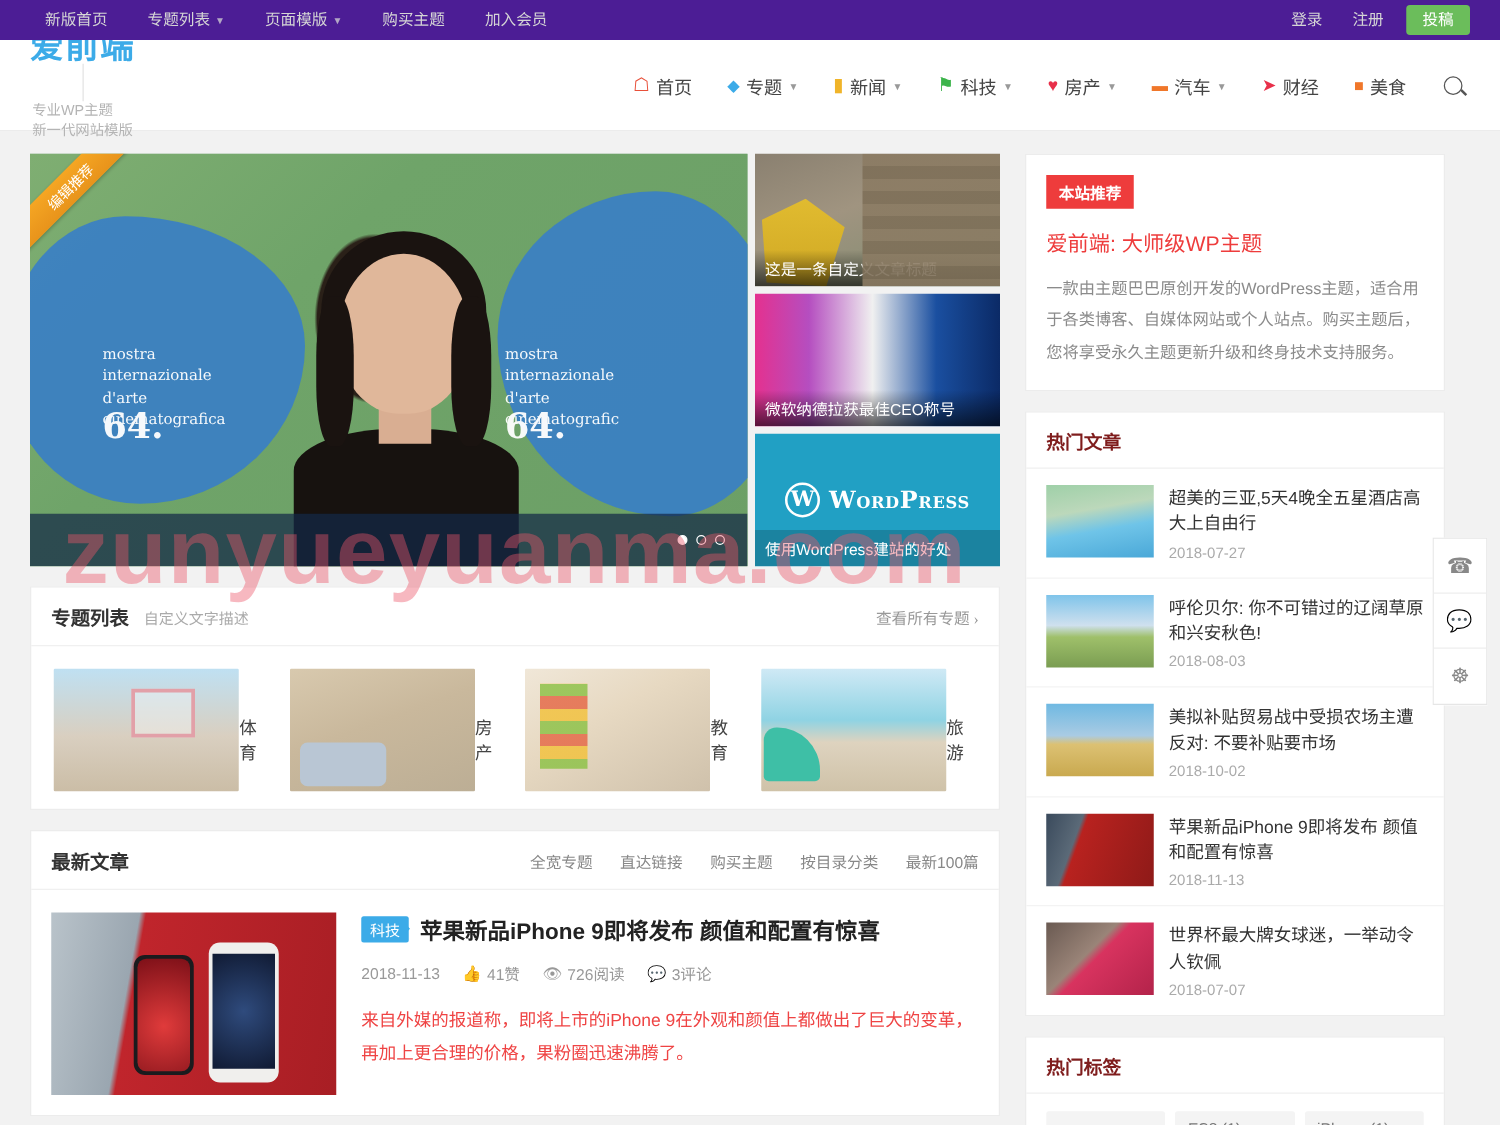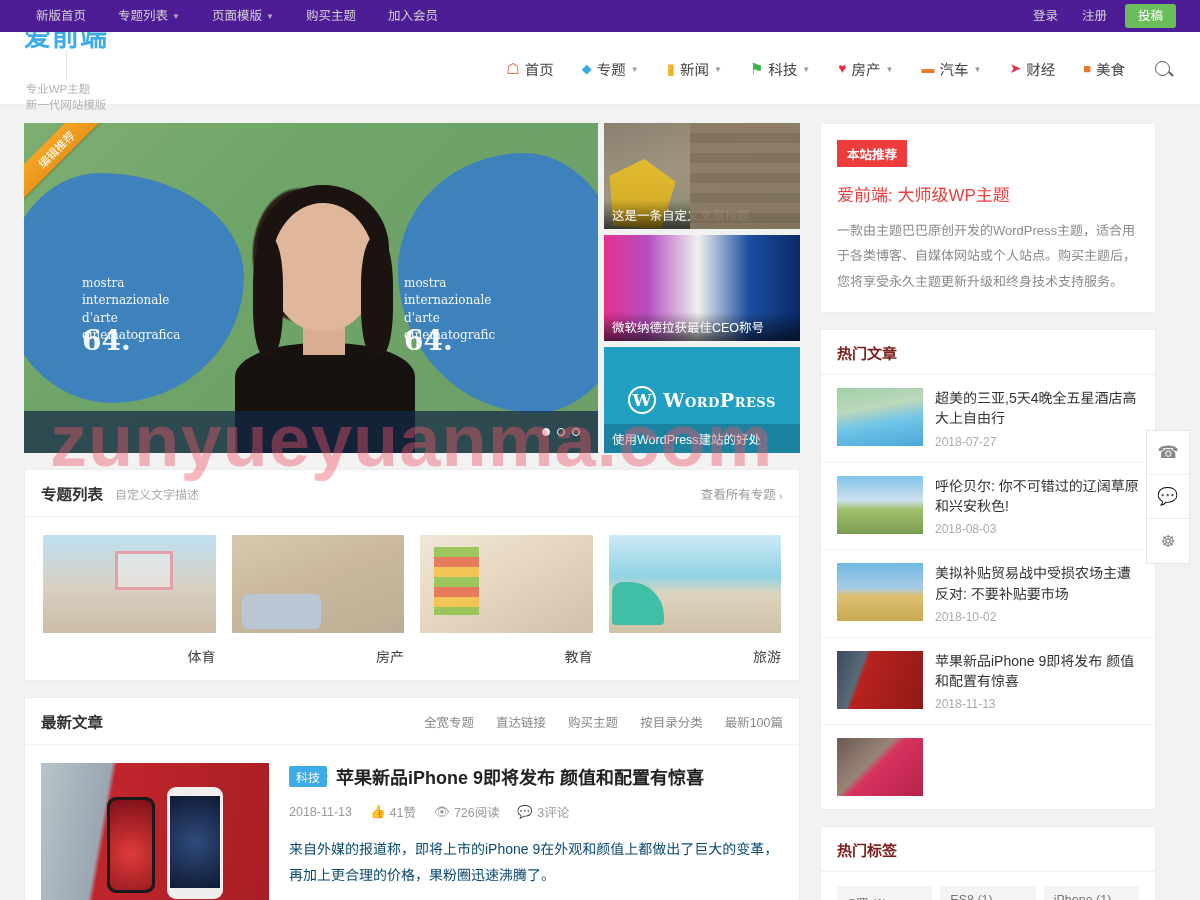--- a/index.html
+++ b/index.html
@@ -222,22 +222,22 @@
     margin-left: auto; font-size: 12.5px; color: #999; cursor: pointer; font-family: Liberation Serif, serif;
   }
   .panel-links { margin-left: auto; display: flex; gap: 22px; }
   .panel-link { font-size: 12.5px; color: #888; cursor: pointer; }
 
   
   .topic-grid {
     display: flex; gap: 0; padding: 18px 10px 14px 10px;
   }
   .topic-cell {
-    flex: 1; display: flex; flex-direction: column;
-    align-items: flex-end; cursor: pointer; padding: 0 8px;
+    flex: 1; display: flex; flex-direction: row;
+    align-items: center; cursor: pointer; padding: 0 8px;
   }
   .topic-img { width: 100%; height: 98px; border-radius: 1px; }
   .t1 { background: linear-gradient(180deg,#bfe0f2 0%,#d9cfc0 55%,#cbbda6 100%); position:relative; }
   .t1::after{content:'';position:absolute;left:42%;top:16%;width:30%;height:34%;border:3px solid #e2a0a8;background:rgba(255,255,255,.35);}
   .t2 { background: linear-gradient(160deg,#d8c9ae 0%,#c9b89c 45%,#bcae95 100%); position:relative;}
   .t2::after{content:'';position:absolute;left:6%;bottom:4%;width:46%;height:36%;background:#b9c6d4;border-radius:6px;}
   .t3 { background: linear-gradient(150deg,#f0e7d8 0%,#e7d9c2 40%,#cfc1ab 100%); position:relative;}
   .t3::after{content:'';position:absolute;left:8%;top:12%;width:26%;height:70%;background:repeating-linear-gradient(180deg,#8fc24a 0 10px,#e56b4a 10px 20px,#f2c240 20px 30px);opacity:.85;}
   .t4 { background: linear-gradient(180deg,#cfe9f5 0%,#8fd3e3 42%,#ded3bf 60%,#cfc2a8 100%); position:relative;}
   .t4::after{content:'';position:absolute;left:2%;bottom:8%;width:30%;height:44%;background:#3ebfa6;border-radius:10px 34px 4px 4px;}
@@ -281,21 +281,21 @@
   .art-title {
     font-size: 18px; font-weight: bold; color: #222;
     overflow: hidden; white-space: nowrap; text-overflow: ellipsis;
   }
   .art-meta {
     display: flex; align-items: center; gap: 18px;
     margin-top: 13px; font-size: 12.5px; color: #999;
   }
   .art-meta span { display: flex; align-items: center; gap: 4px; }
   .art-excerpt {
-    margin-top: 16px; font-size: 14px; color: #0c4a6e; line-height: 1.85;
+    margin-top: 16px; font-size: 14px; color: #ef4444; line-height: 1.85;
   }
 
   
   .side-panel {
     background: #fff; border: 1px solid #ececec; margin-bottom: 16px;
   }
   .side-panel:first-child { margin-top: 0; }
   .rec-box { padding: 16px 16px 18px 16px; }
   .rec-tag {
     display: inline-block; background: #ee3c3c; color: #fff;
@@ -608,20 +608,24 @@
       </div>
       <div class="hot-item">
         <div class="hot-thumb h4"></div>
         <div class="hot-body">
           <div class="hot-title">苹果新品iPhone 9即将发布 颜值和配置有惊喜</div>
           <div class="hot-date">2018-11-13</div>
         </div>
       </div>
       <div class="hot-item">
         <div class="hot-thumb h5"></div>
+        <div class="hot-body">
+          <div class="hot-title">世界杯最大牌女球迷，一举动令人钦佩</div>
+          <div class="hot-date">2018-07-07</div>
+        </div>
       </div>
     </div>
 
     <div class="side-panel">
       <div class="side-head">
         <span class="side-head-title">热门标签</span>
       </div>
       <div class="tag-wrap">
         <span class="tag-chip">C罗 (1)</span>
         <span class="tag-chip">ES8 (1)</span>

